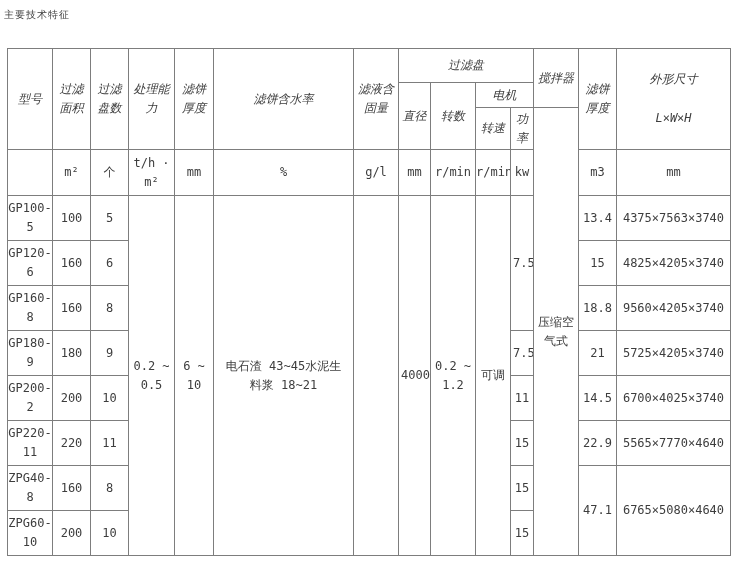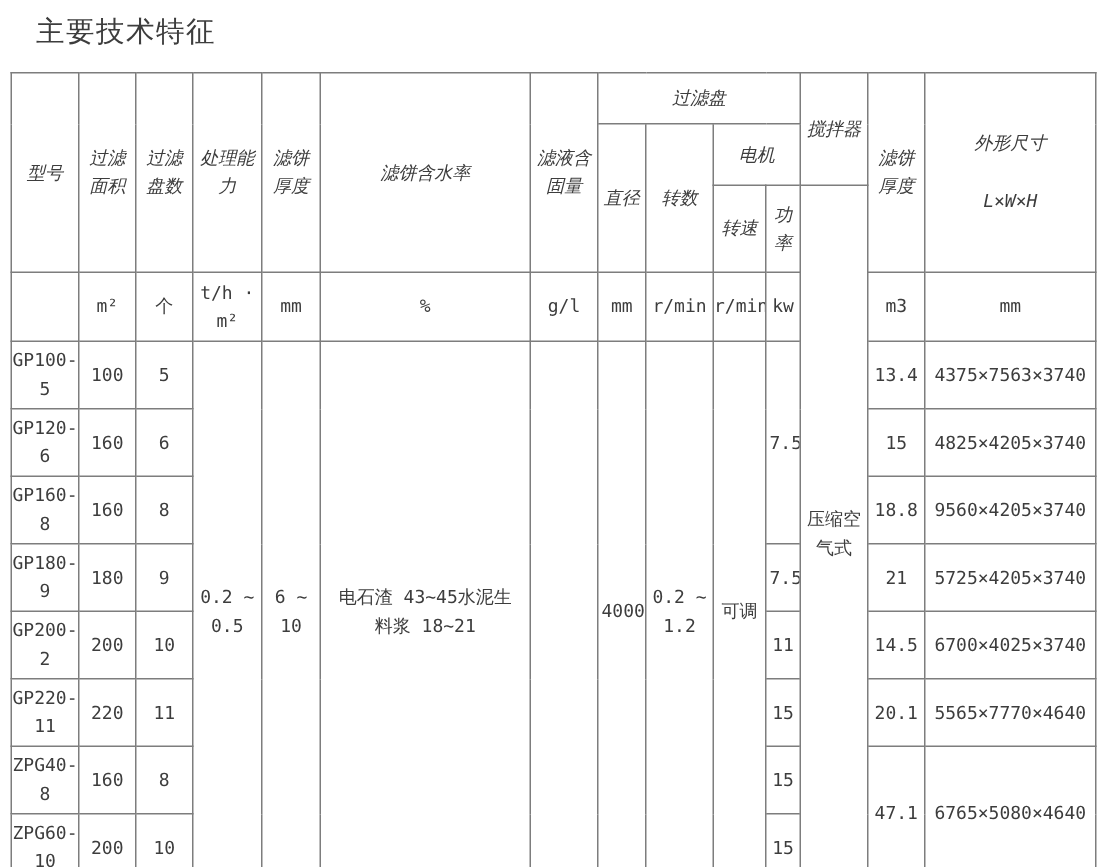--- a/index.html
+++ b/index.html
@@ -7,23 +7,23 @@
     padding: 0;
     background: #ffffff;
     width: 736px;
     height: 578px;
     font-family: "DejaVu Sans Mono", "Liberation Mono", monospace;
     color: #3d3d3d;
     position: relative;
   }
   .page-title {
     position: absolute;
-    left: 24px;
+    left: 4px;
     top: 8px;
-    font-size: 19px;
+    font-size: 10px;
     letter-spacing: 1px;
     white-space: nowrap;
   }
   table.spec {
     position: absolute;
     left: 7px;
     top: 48px;
     width: 724px;
     border-collapse: collapse;
     table-layout: fixed;
@@ -39,21 +39,21 @@
     overflow: hidden;
   }
   .spec th { padding: 0 3px; font-style: italic; }
   tr.h1 { height: 34px; }
   tr.h2 { height: 25px; }
   tr.h3 { height: 42px; }
   tr.u  { height: 46px; }
   tr.u td { padding: 0; }
   tr.d  { height: 45px; }
   td.model-cell { padding: 0; }
-  th.dims-th { padding: 16px; }
+  th.dims-th { padding: 0; }
   .dims-inner {
     display: flex;
     flex-direction: column;
     justify-content: space-evenly;
     align-items: center;
     height: 100px;
   }
   td.moisture-cell { padding: 0 8px; }
   td.dims-cell { padding: 0; white-space: nowrap; }
 </style>
@@ -176,21 +176,21 @@
     <td>11</td>
     <td>14.5</td>
     <td class="dims-cell">6700×4025×3740</td>
   </tr>
 
   <tr class="d">
     <td class="model-cell">GP220-11</td>
     <td>220</td>
     <td>11</td>
     <td>15</td>
-    <td>20.1</td>
+    <td>22.9</td>
     <td class="dims-cell">5565×7770×4640</td>
   </tr>
 
   <tr class="d">
     <td class="model-cell">ZPG40-8</td>
     <td>160</td>
     <td>8</td>
     <td>15</td>
     <td rowspan="2">47.1</td>
     <td rowspan="2" class="dims-cell">6765×5080×4640</td>

